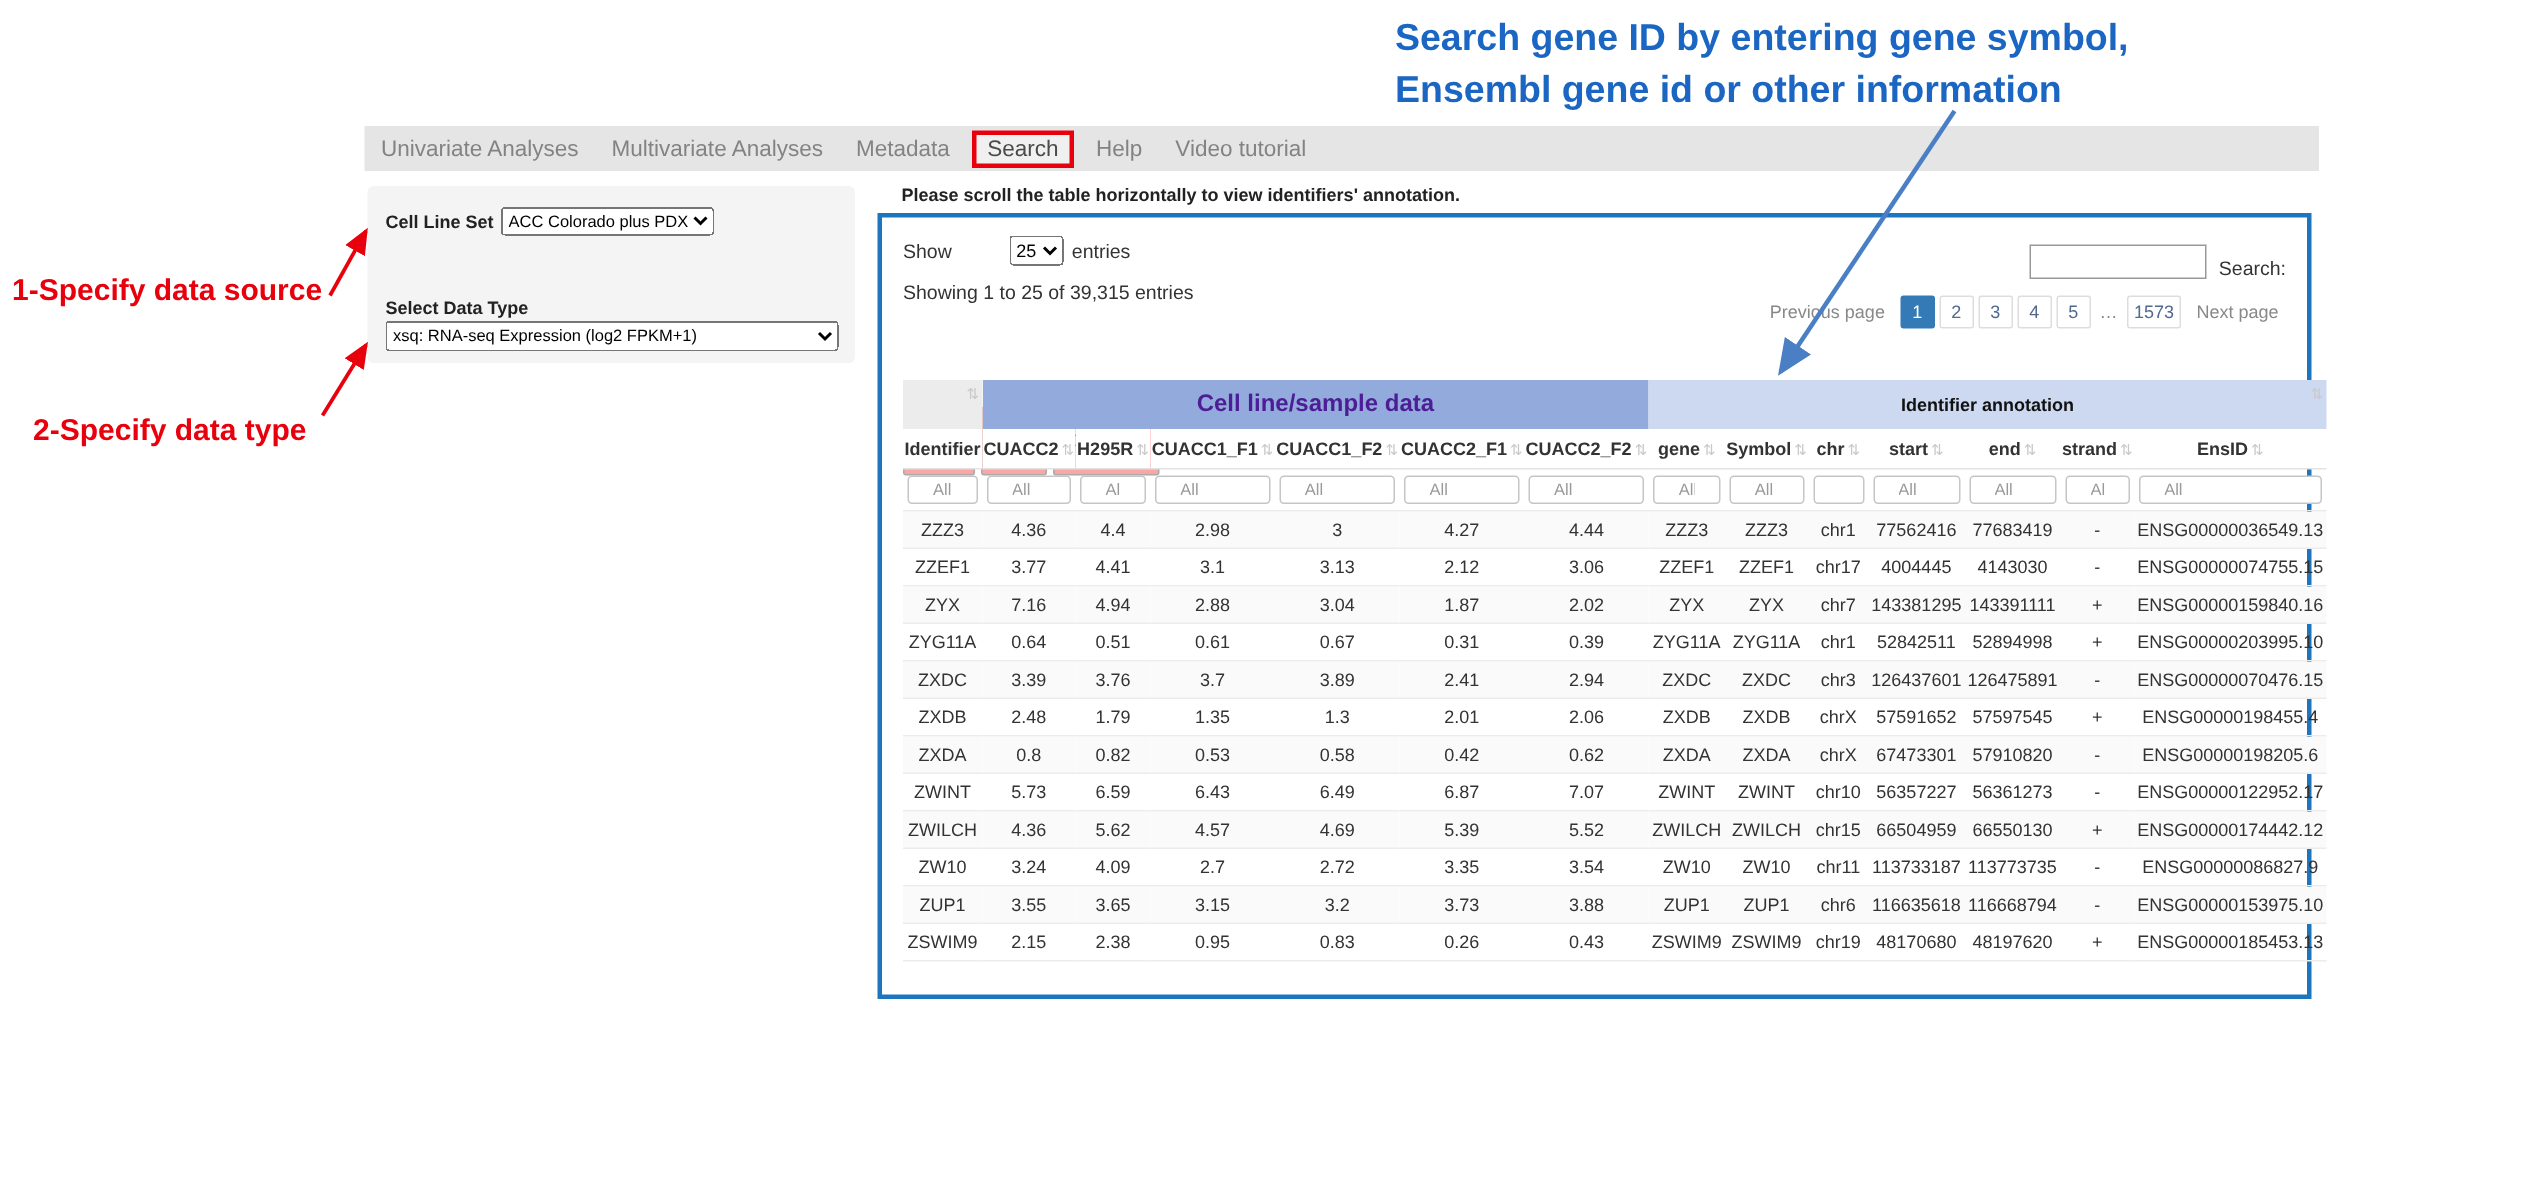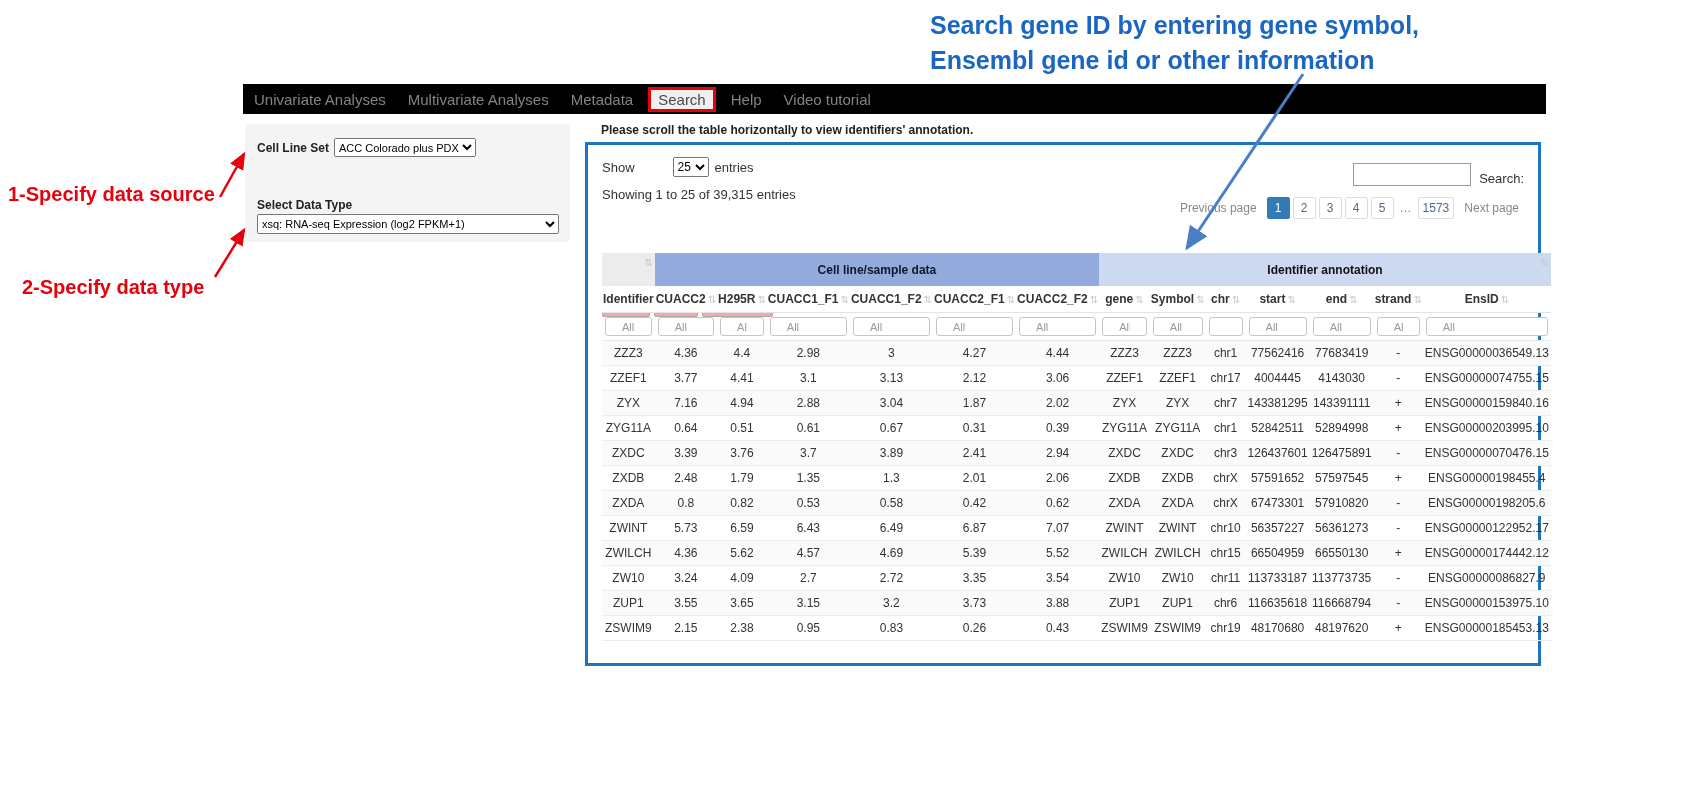--- a/index.html
+++ b/index.html
@@ -14,21 +14,21 @@
   .overlay { position: absolute; left: 0; top: 0; pointer-events: none; z-index: 50; }
 
   .top-note {
     position: absolute; left: 930px; top: 8px;
     font-size: 25px; font-weight: bold; line-height: 35px;
     color: var(--annotation-blue, #1a66c2);
   }
 
   .nav-bar {
     position: absolute; left: 243px; top: 84px; width: 1303px; height: 30px;
-    background: #000000; display: flex; align-items: center;
+    background: #e5e5e5; display: flex; align-items: center;
     font-size: 15px; color: #838383;
   }
   .nav-item { padding: 0 11px; cursor: pointer; white-space: nowrap; }
   .nav-item.active {
     color: #4a4a4a; border: 3px solid var(--annotation-red, #e8000d);
     padding: 1px 7px; margin: 0 4px; background: #f0f0f0;
   }
 
   .controls-panel {
     position: absolute; left: 245px; top: 124px; width: 325px; height: 118px;
@@ -73,21 +73,21 @@
     border-radius: 2px; padding: 16px 10px; cursor: pointer; font-family: inherit; margin-top: 44px;
   }
 
   .data-table {
     position: absolute; left: 14px; top: 108px;
     border-collapse: collapse; table-layout: fixed; font-size: 12px; color: #333;
   }
   .data-table th, .data-table td { text-align: center; overflow: hidden; white-space: nowrap; }
   .group-empty { background: #ececec; position: relative; height: 22px; }
   .group-empty .sort-icon { position: absolute; right: 2px; top: 4px; margin: 0; }
-  .group-cellline { background: var(--group-header-dark, #92abdc); font-size: 12px; font-weight: bold; color: #0f172a; height: 22px; }
+  .group-cellline { background: var(--group-header-dark, #92abdc); font-size: 16px; font-weight: bold; color: #4c1d95; height: 22px; }
   .group-ident { background: var(--group-header-light, #ccd9f0); font-size: 12px; font-weight: bold; color: #111; height: 33px; position: relative; }
   .group-ident .sort-icon.right { position: absolute; right: 2px; top: 4px; margin: 0; }
   .col-head { font-weight: bold; padding: 6px 1px; border-bottom: 1px solid #e3e3e3; cursor: pointer; background: #fff; }
   .sort-icon { color: #c9c9c9; font-size: 10px; margin-left: 2px; font-weight: normal; }
   .filter-cell { padding: 4px 3px; border-bottom: 1px solid #e9e9e9; }
   .filter-cell input {
     width: 100%; height: 19px; border: 1px solid #c5c5c5; border-radius: 3px;
     font-size: 11px; padding: 2px 16px; color: #444; font-family: inherit;
   }
   .filter-cell input::placeholder { color: #9a9a9a; }

